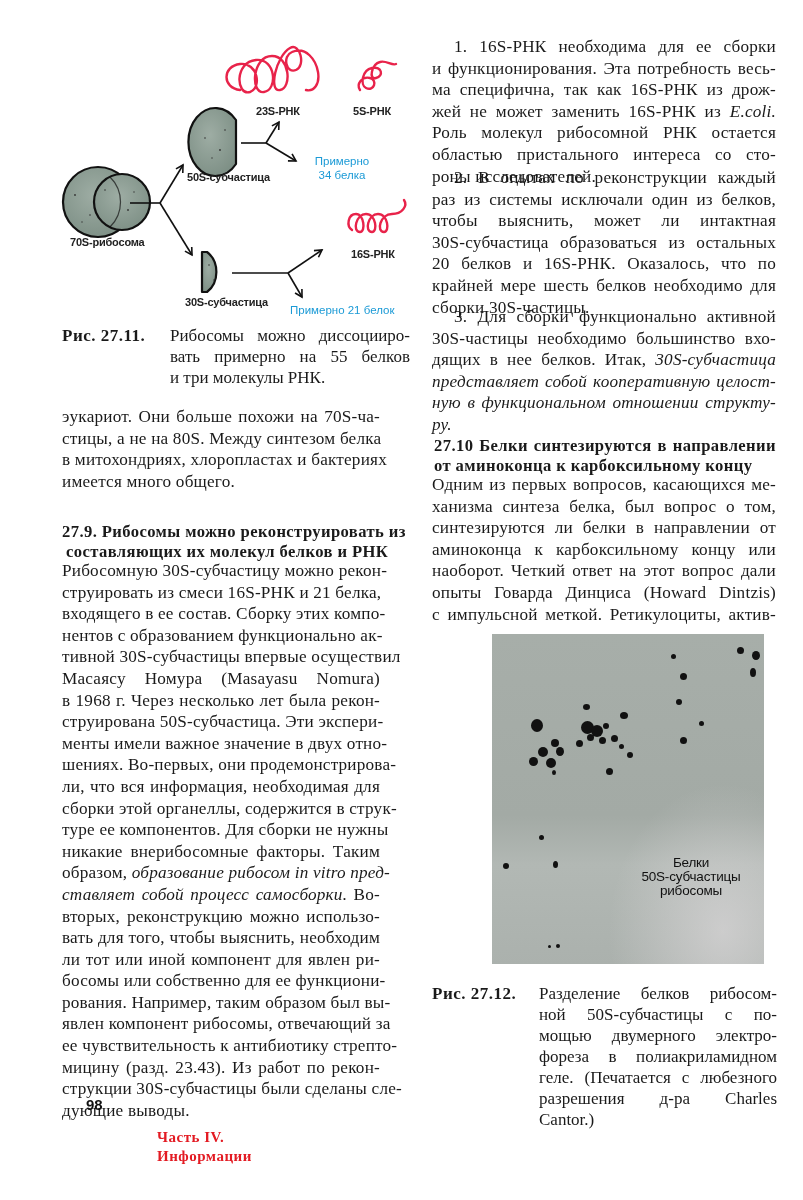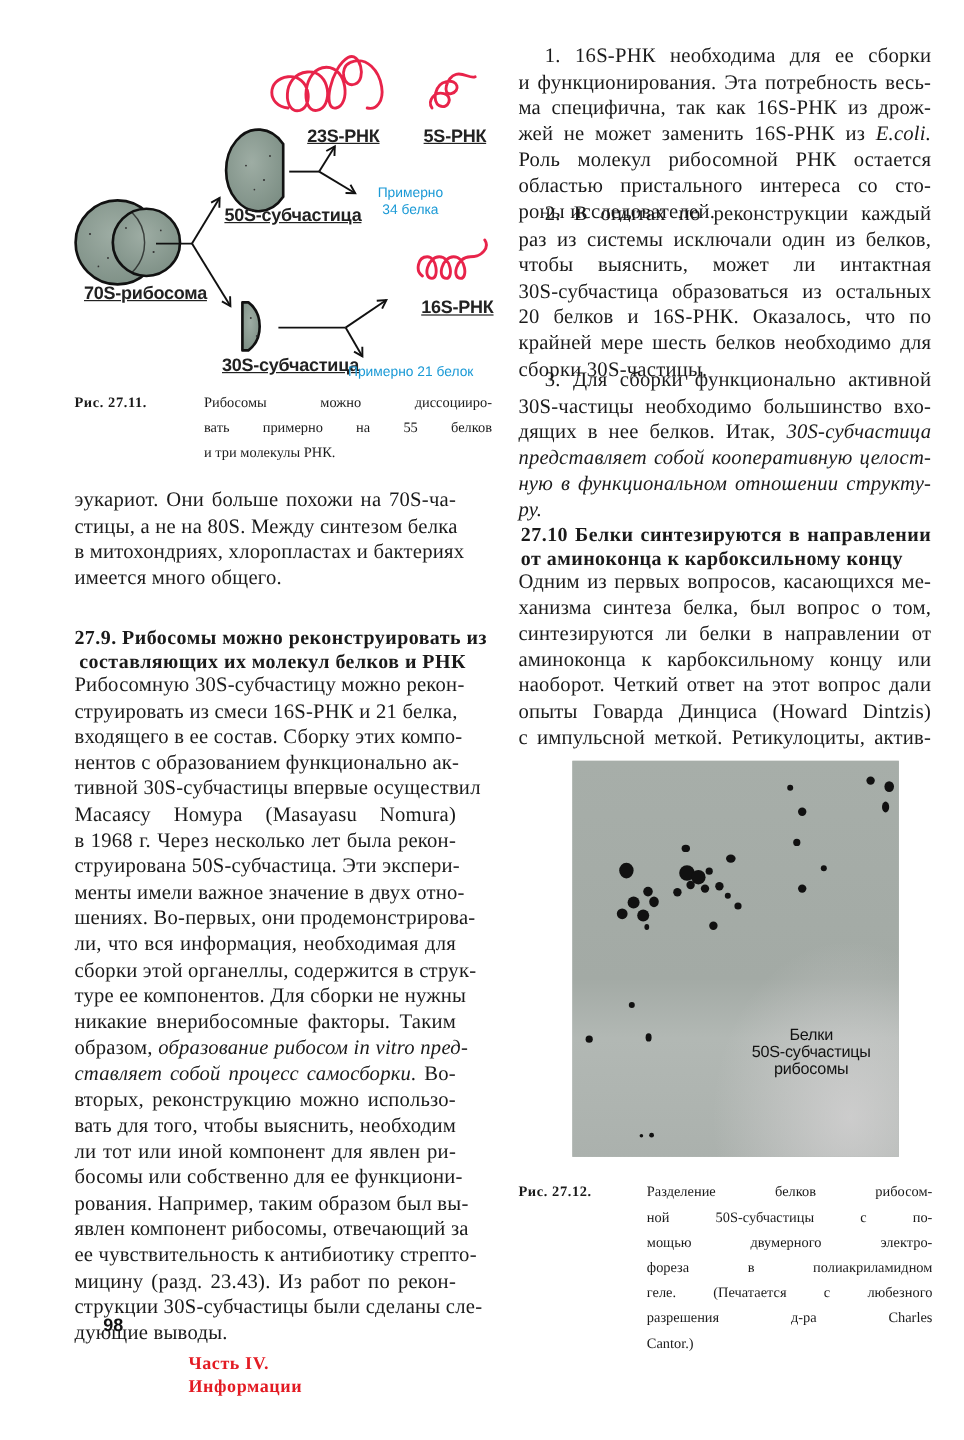--- a/index.html
+++ b/index.html
@@ -13,28 +13,28 @@
   .col-text .ln { display: block; white-space: nowrap; text-align: justify; text-align-last: justify; }
   .col-text .ln.last { text-align-last: left; }
   .col-text .ln.ind { padding-left: 22px; }
   .it { font-style: italic; }
 
   .heading { font-weight: bold; font-size: 16.6px; line-height: 20px; letter-spacing: 0.4px; }
   .heading .ln { display:block; white-space: nowrap; text-align: justify; text-align-last: justify; }
   .heading .ln.last { text-align-last: left; }
 
   
-  .caption { font-size: 12px; line-height: 21px; }
+  .caption { font-size: 17px; line-height: 21px; }
   .caption .lab { font-weight: bold; position: absolute; left: 0; top: 0; white-space: nowrap; letter-spacing: 0.5px;}
   .caption .body { position: absolute; top: 0; }
   .caption .body .ln { display:block; white-space: nowrap; text-align: justify; text-align-last: justify; }
   .caption .body .ln.last { text-align-last: left; }
 
   
-  .diag-label { font-family: "Liberation Sans", "DejaVu Sans", sans-serif; font-weight: bold; font-size: 15px; color: #222; white-space: nowrap; letter-spacing: -0.2px; text-decoration: underline; }
+  .diag-label { font-family: "Liberation Sans", "DejaVu Sans", sans-serif; font-weight: bold; font-size: 11px; color: #222; white-space: nowrap; letter-spacing: -0.2px; }
   .diag-blue { font-family: "Liberation Sans", "DejaVu Sans", sans-serif; font-size: 11.5px; color: #1b9ad6; white-space: nowrap; text-align: center; line-height: 14px; }
 
   
   .gel { background: #a9b0ab;
          background-image:
            radial-gradient(ellipse at 85% 90%, rgba(230,225,228,0.55), rgba(230,225,228,0) 35%),
            linear-gradient(180deg, #a7aea9 0%, #a3aaa5 55%, #b2b8b4 70%, #abb1ad 100%); }
   .spot { position: absolute; border-radius: 50%; background: #111; }
   .gel-label { font-family: "Liberation Sans", "DejaVu Sans", sans-serif; font-size: 13.5px; line-height: 14px; color: #111; text-align: center; white-space: nowrap; letter-spacing: -0.2px; }
 
@@ -205,21 +205,21 @@
 <div class="abs col-text" style="left:432px; top:474px; width:344px;">
   <span class="ln">Одним из первых вопросов, касающихся ме-</span>
   <span class="ln">ханизма синтеза белка, был вопрос о том,</span>
   <span class="ln">синтезируются ли белки в направлении от</span>
   <span class="ln">аминоконца к карбоксильному концу или</span>
   <span class="ln">наоборот. Четкий ответ на этот вопрос дали</span>
   <span class="ln">опыты  Говарда  Динциса  (Howard  Dintzis)</span>
   <span class="ln">с импульсной меткой. Ретикулоциты, актив-</span>
 </div>
 
-<div class="abs gel" style="left:477px; top:634px; width:272px; height:330px;">
+<div class="abs gel" style="left:492px; top:634px; width:272px; height:330px;">
 
   <div class="spot" style="left:179px; top:20px; width:5px; height:5px;"></div>
   <div class="spot" style="left:245px; top:13px; width:7px; height:7px;"></div>
   <div class="spot" style="left:260px; top:17px; width:8px; height:9px;"></div>
   <div class="spot" style="left:258px; top:34px; width:6px; height:9px;"></div>
   <div class="spot" style="left:188px; top:39px; width:7px; height:7px;"></div>
   <div class="spot" style="left:184px; top:65px; width:6px; height:6px;"></div>
   <div class="spot" style="left:207px; top:87px; width:5px; height:5px;"></div>
   <div class="spot" style="left:188px; top:103px; width:7px; height:7px;"></div>
   <div class="spot" style="left:91px; top:70px; width:7px; height:6px;"></div>

